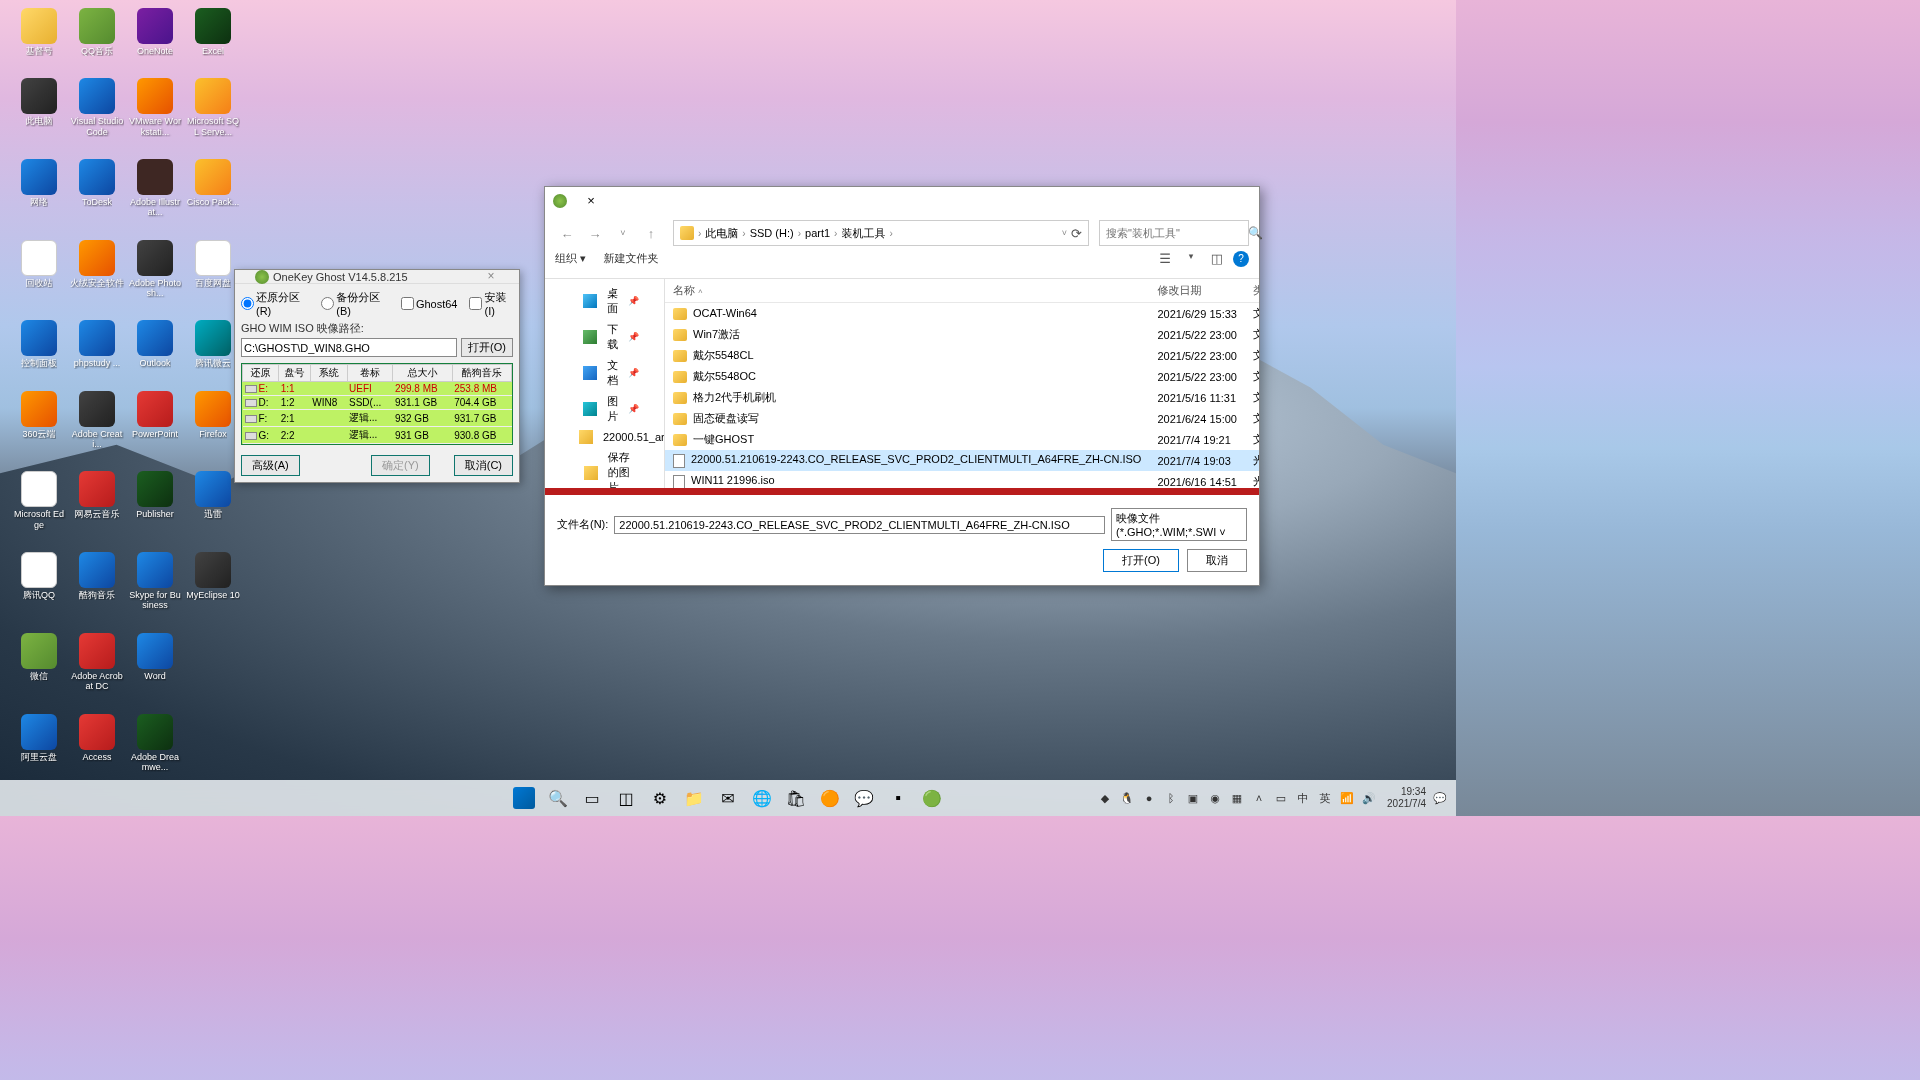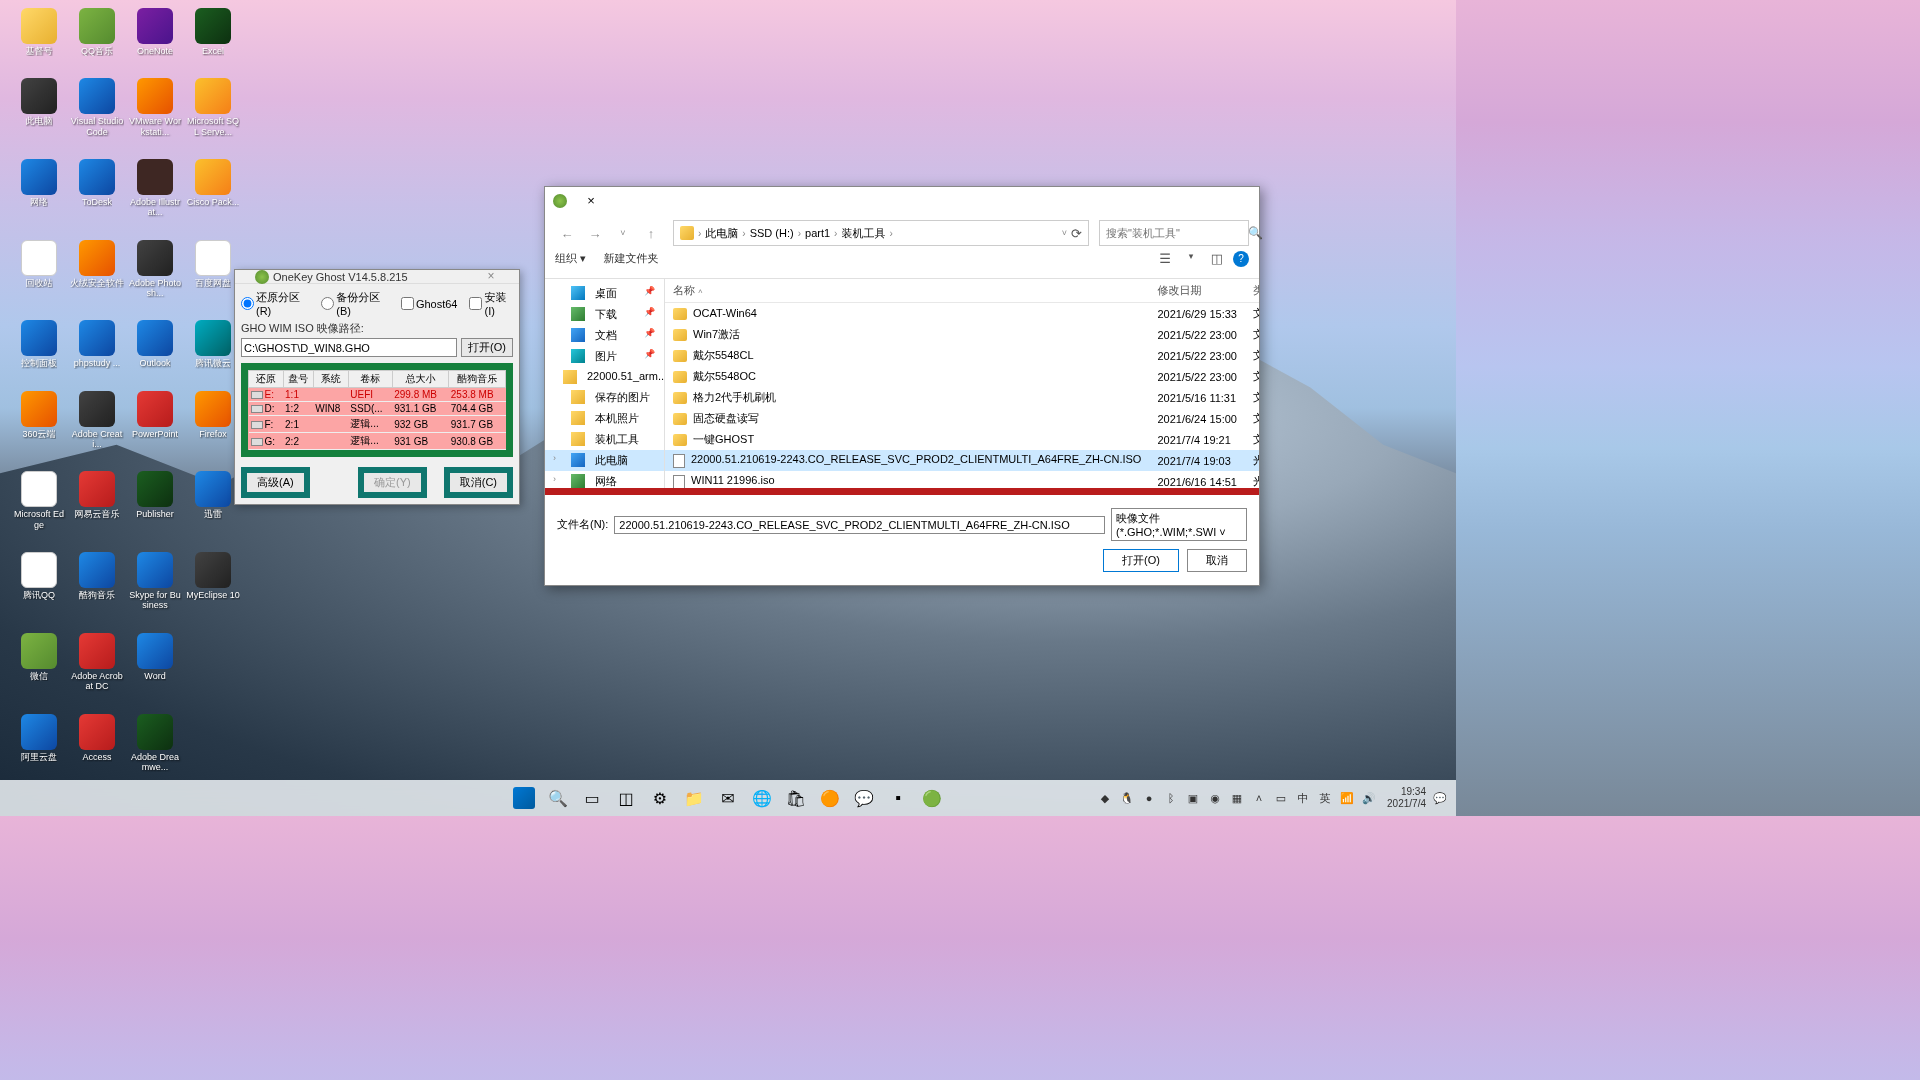--- a/index.html
+++ b/index.html
@@ -27,28 +27,28 @@
 .ghost-title .ic{width:14px;height:14px;background:radial-gradient(circle,#8bc34a,#558b2f);border-radius:50%;margin-right:4px}
 .ghost-title .tx{flex:1;font-size:11px;color:#333}
 .ghost-title .cl{width:16px;height:16px;text-align:center;color:#888;font-size:12px;cursor:pointer}
 .ghost-body{padding:6px}
 .ghost-radio-row{display:flex;gap:12px;align-items:center;margin-bottom:4px;font-size:11px}
 .ghost-radio-row label{display:flex;align-items:center;gap:2px}
 .ghost-path-lbl{font-size:11px;color:#333;margin-bottom:2px}
 .ghost-path-row{display:flex;gap:4px;margin-bottom:6px}
 .ghost-path-row input{flex:1;font-size:11px;padding:1px 2px;border:1px solid #888;background:#fff}
 .ghost-path-row button{font-size:11px;padding:1px 6px;border:1px solid #888;background:#e8e8e8;cursor:pointer}
-.ghost-table{border:7px solid #15803d;background:#fca5a5;font-size:10px}
+.ghost-table{border:1px solid #15803d;background:#bef264;font-size:10px}
 .ghost-table table{width:100%;border-collapse:collapse}
 .ghost-table th{background:#f0f0f0;border:1px solid #ccc;padding:1px 2px;font-weight:normal;font-size:10px}
 .ghost-table td{border-bottom:1px solid #eee;padding:1px 2px;font-size:10px;white-space:nowrap}
 .ghost-table .red{color:#c00}
 .ghost-table .disk-ic{display:inline-block;width:12px;height:8px;background:#ddd;border:1px solid #888;margin-right:2px;vertical-align:middle}
 .ghost-btns{display:flex;justify-content:space-between;margin-top:10px}
-.ghost-btns button{font-size:11px;padding:2px 10px;border:6px solid #0f766e;background:#e8e8e8;cursor:pointer}
+.ghost-btns button{font-size:11px;padding:2px 10px;border:1px solid #0f766e;background:#e8e8e8;cursor:pointer}
 .ghost-btns button:disabled{color:#999}
 .file-dialog{position:absolute;left:544px;top:186px;width:716px;height:400px;background:#fff;border:1px solid #888;box-shadow:3px 3px 12px rgba(0,0,0,.4);display:flex;flex-direction:column}
 .fd-title{height:28px;display:flex;align-items:center;padding:0 8px;font-size:12px}
 .fd-title .ic{width:14px;height:14px;background:radial-gradient(circle,#8bc34a,#558b2f);border-radius:50%;margin-right:6px}
 .fd-title .tx{flex:1}
 .fd-title .cl{width:36px;height:22px;text-align:center;font-size:13px;cursor:pointer;line-height:22px}
 .fd-nav{height:36px;display:flex;align-items:center;padding:0 10px;gap:4px}
 .fd-nav .arr{width:24px;height:24px;display:flex;align-items:center;justify-content:center;color:#888;cursor:pointer;font-size:13px}
 .fd-crumb{flex:1;height:26px;border:1px solid #ccc;display:flex;align-items:center;padding:0 6px;gap:4px;font-size:11px;margin:0 6px}
 .fd-crumb .pc-ic{width:14px;height:14px;background:linear-gradient(135deg,#ffd868,#e8b030);border-radius:2px}
@@ -58,21 +58,21 @@
 .fd-search{width:150px;height:26px;border:1px solid #ccc;display:flex;align-items:center;padding:0 6px}
 .fd-search input{flex:1;border:none;outline:none;font-size:11px;color:#888}
 .fd-search .mg{color:#555;font-size:12px}
 .fd-toolbar{height:28px;display:flex;padding:0 10px;font-size:11px;border-bottom:1px solid #e0e0e0}
 .fd-toolbar .tb-item{margin-right:18px;cursor:pointer;color:#333}
 .fd-toolbar .spacer{flex:1}
 .fd-toolbar .vbtn{width:20px;height:20px;margin-left:6px;cursor:pointer;color:#555;font-size:13px;text-align:center}
 .fd-toolbar .help{width:16px;height:16px;border-radius:50%;background:#0078d4;color:#fff;font-size:10px;text-align:center;line-height:16px;margin-left:6px}
 .fd-main{flex:1;display:flex;overflow:hidden}
 .fd-side{width:120px;border-right:1px solid #e0e0e0;padding:4px 0;overflow-y:auto;font-size:11px}
-.fd-side .sitem{display:flex;align-items:flex-start;padding:3px 8px;cursor:pointer;gap:10px}
+.fd-side .sitem{display:flex;align-items:center;padding:3px 24px;cursor:pointer;gap:10px}
 .fd-side .sitem.sel{background:#cce8ff}
 .fd-side .sitem .sic{width:14px;height:14px;flex-shrink:0}
 .fd-side .pin{margin-left:auto;color:#888;font-size:9px}
 .fd-side .exp{width:8px;color:#888;font-size:9px}
 .sic-desktop{background:linear-gradient(135deg,#4fc3f7,#0277bd)}
 .sic-download{background:linear-gradient(135deg,#66bb6a,#2e7d32)}
 .sic-doc{background:linear-gradient(135deg,#42a5f5,#1565c0)}
 .sic-pic{background:linear-gradient(135deg,#26c6da,#00838f)}
 .sic-folder{background:linear-gradient(135deg,#ffd868,#e8b030)}
 .sic-pc{background:linear-gradient(135deg,#42a5f5,#1565c0)}
@@ -336,21 +336,21 @@
               <td></td>
               <td>逻辑...</td>
               <td>931 GB</td>
               <td>930.8 GB</td>
             </tr>
           </tbody>
         </table>
     </div>
     <div class="ghost-btns">
       <button>高级(A)</button>
-      <div style="display:flex;gap:17px">
+      <div style="display:flex;gap:24px">
         <button disabled="">确定(Y)</button>
         <button>取消(C)</button>
       </div>
     </div>
   </div>
 </div>
 
 <div class="file-dialog">
   <div class="fd-title">
     <span class="ic"></span>

